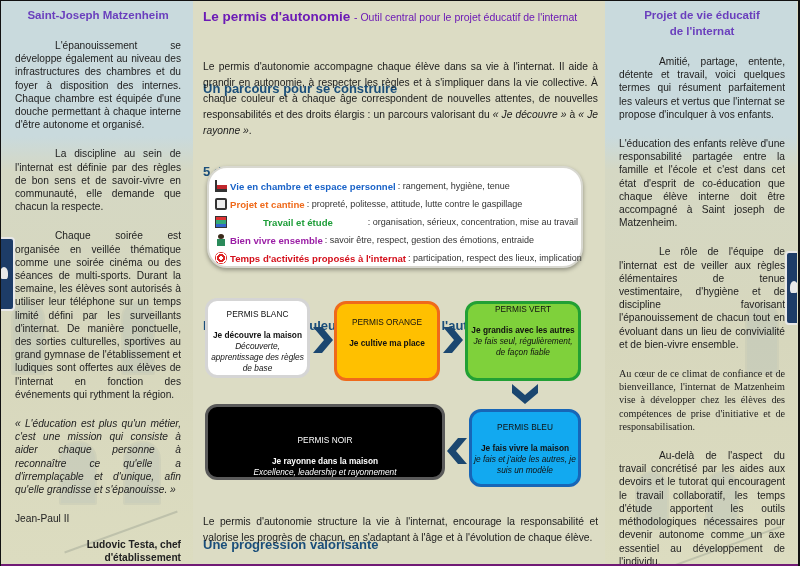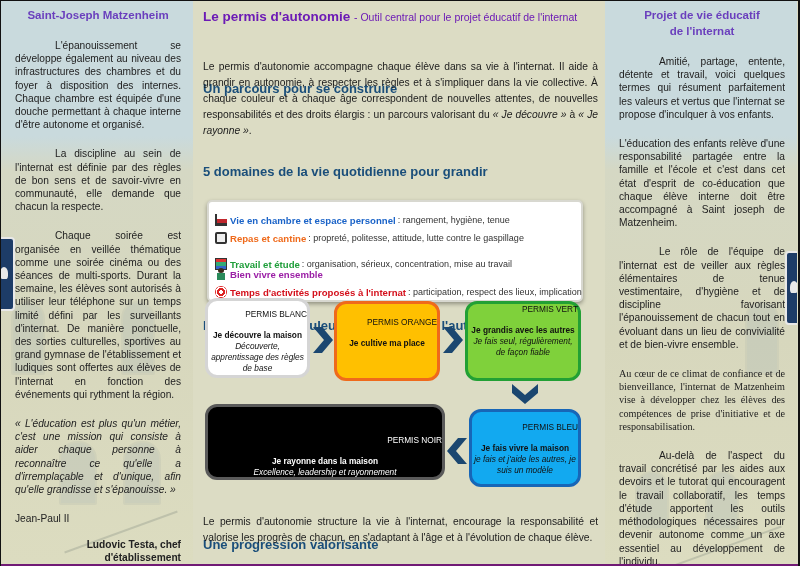--- a/index.html
+++ b/index.html
@@ -24,36 +24,36 @@
   .keyplate::after { content:""; position:absolute; left:3px; top:28px; width:8px; height:12px; background:#e8e8e8; border-radius:50% 50% 30% 30%; }
 
   
   .center { position:absolute; left:196px; top:0; width:408px; height:563px; }
   .main-title { position:absolute; left:6px; top:8px; font-size:13.5px; color:#6c1ab5; font-weight:bold; }
   .main-title .sub { font-size:10.5px; font-weight:normal; color:#6c1ab5; }
   .h2 { position:absolute; left:6px; color:#1a4e7a; font-weight:bold; font-size:13px;margin-top:36px; }
   .para { position:absolute; left:6px; width:395px; font-size:10.3px; line-height:16px; color:#1c1c1c; text-align:justify; }
   .para em { font-style:italic; }
 
-  .domains { position:absolute; left:10px; top:165px; width:372px; height:98px; background:#fff; border-radius:5px;
-             border:2px solid #d8d8d0; box-shadow:0 2px 4px rgba(0,0,0,.35);margin-top:34px; }
+  .domains { position:absolute; left:10px; top:165px; width:372px; height:98px; background:#fff; border-radius:20px;
+             border:2px solid #d8d8d0; box-shadow:0 2px 4px rgba(0,0,0,.35); }
   .domain-row { position:absolute; left:6px; font-size:9px; white-space:nowrap; display:flex; align-items:center; }
   .domain-row .ico { width:12px; height:12px; margin-right:3px; display:inline-block; position:relative; }
   .domain-row .name { font-weight:bold; font-size:9.6px; margin-right:2px; }
   .domain-row .desc { color:#333; }
 
   .ico-bed { background:linear-gradient(180deg,transparent 40%,#c1272d 40%,#c1272d 75%,#333 75%); border-left:2px solid #333; box-sizing:border-box; }
   .ico-plate { border:2px solid #333; border-radius:2px; box-sizing:border-box; background:#eee; }
   .ico-books { background:linear-gradient(180deg,#d33 0 33%,#3a7 33% 66%,#36c 66%); border:1px solid #333; box-sizing:border-box; }
   .ico-person::before { content:""; position:absolute; left:3px; top:0; width:6px; height:5px; background:#3b2a1a; border-radius:50%; }
   .ico-person::after { content:""; position:absolute; left:2px; top:5px; width:8px; height:7px; background:#2a8a5a; }
   .ico-target { border-radius:50%; background:radial-gradient(circle,#fff 0 20%,#d22 20% 45%,#fff 45% 65%,#d22 65%); }
 
   .permit { position:absolute; border-radius:12px; box-sizing:border-box; text-align:center; font-size:8.3px; line-height:11px; color:#111; }
-  .permit .ptitle { display:block; margin-bottom:10px;text-align:right; }
+  .permit .ptitle { display:block; margin-bottom:10px; }
   .permit .pmain { display:block; font-weight:bold; }
   .permit .pdesc { display:block; font-style:italic; }
   .p-blanc { left:8px; top:297px; width:105px; height:80px; background:#fff; border:3px solid #d5d5d5; padding-top:8px; }
   .p-orange { left:137px; top:300px; width:106px; height:80px; background:#ffc000; border:3px solid #ef6a1b; padding-top:13px; }
   .p-vert { left:268px; top:300px; width:116px; height:80px; background:#7fd13b; border:3px solid #22a034; padding-top:0; }
   .p-bleu { left:272px; top:408px; width:112px; height:78px; background:#12a9f0; border:3px solid #1766b7; padding-top:10px; }
   .p-noir { left:8px; top:403px; width:240px; height:76px; background:#000; border:3px solid #5a5a5a; color:#fff; padding-top:28px; }
   .p-noir .pdesc, .p-noir .ptitle, .p-noir .pmain { color:#fff; }
 
   .chev { position:absolute; width:0; height:0; }
@@ -98,31 +98,32 @@
     <div class="h2" style="top:127px;">5 domaines de la vie quotidienne pour grandir</div>
 
     <div class="domains">
       <div class="domain-row" style="top:12px;">
         <span class="ico ico-bed"></span>
         <span class="name" style="color:#1a63c8;">Vie en chambre et espace personnel</span>
         <span class="desc"> : rangement, hygiène, tenue</span>
       </div>
       <div class="domain-row" style="top:30px;">
         <span class="ico ico-plate"></span>
-        <span class="name" style="color:#ef6a1b;">Repas et cantine</span>
+        <span class="name" style="color:#ef6a1b;">Projet et cantine</span>
         <span class="desc"> : propreté, politesse, attitude, lutte contre le gaspillage</span>
       </div>
-      <div class="domain-row" style="top:56px;">
+      <div class="domain-row" style="top:48px;gap:33px;">
         <span class="ico ico-books"></span>
         <span class="name" style="color:#1f9e3a;">Travail et étude</span>
         <span class="desc"> : organisation, sérieux, concentration, mise au travail</span>
       </div>
       <div class="domain-row" style="top:66px;">
         <span class="ico ico-person"></span>
         <span class="name" style="color:#9b1fa6;">Bien vivre ensemble</span>
+        <span class="desc"> : savoir être, respect, gestion des émotions, entraide</span>
       </div>
       <div class="domain-row" style="top:84px;">
         <span class="ico ico-target"></span>
         <span class="name" style="color:#d4101c;">Temps d'activités proposés à l'internat</span>
         <span class="desc"> : participation, respect des lieux, implication</span>
       </div>
     </div>
 
     <div class="h2" style="top:281px;">Les permis - 5 couleurs, 5 étapes vers l'autonomie</div>
 

